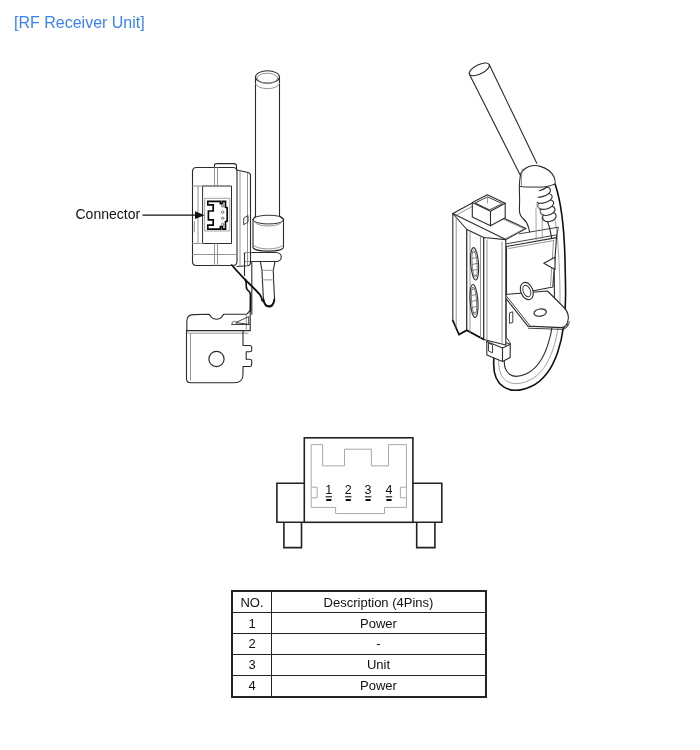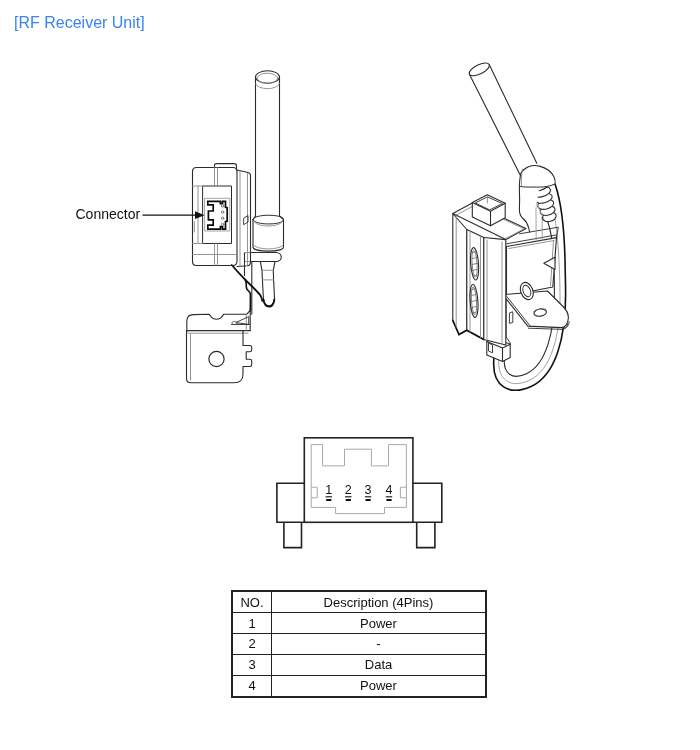--- a/index.html
+++ b/index.html
@@ -201,20 +201,20 @@
   <tr>
         <td>1</td>
         <td>Power</td>
       </tr>
   <tr>
         <td>2</td>
         <td>-</td>
       </tr>
   <tr>
         <td>3</td>
-        <td>Data</td>
+        <td>Unit</td>
       </tr>
   <tr>
         <td>4</td>
         <td>Power</td>
       </tr>
 </tbody>
   </table>
 
 </body></html>

